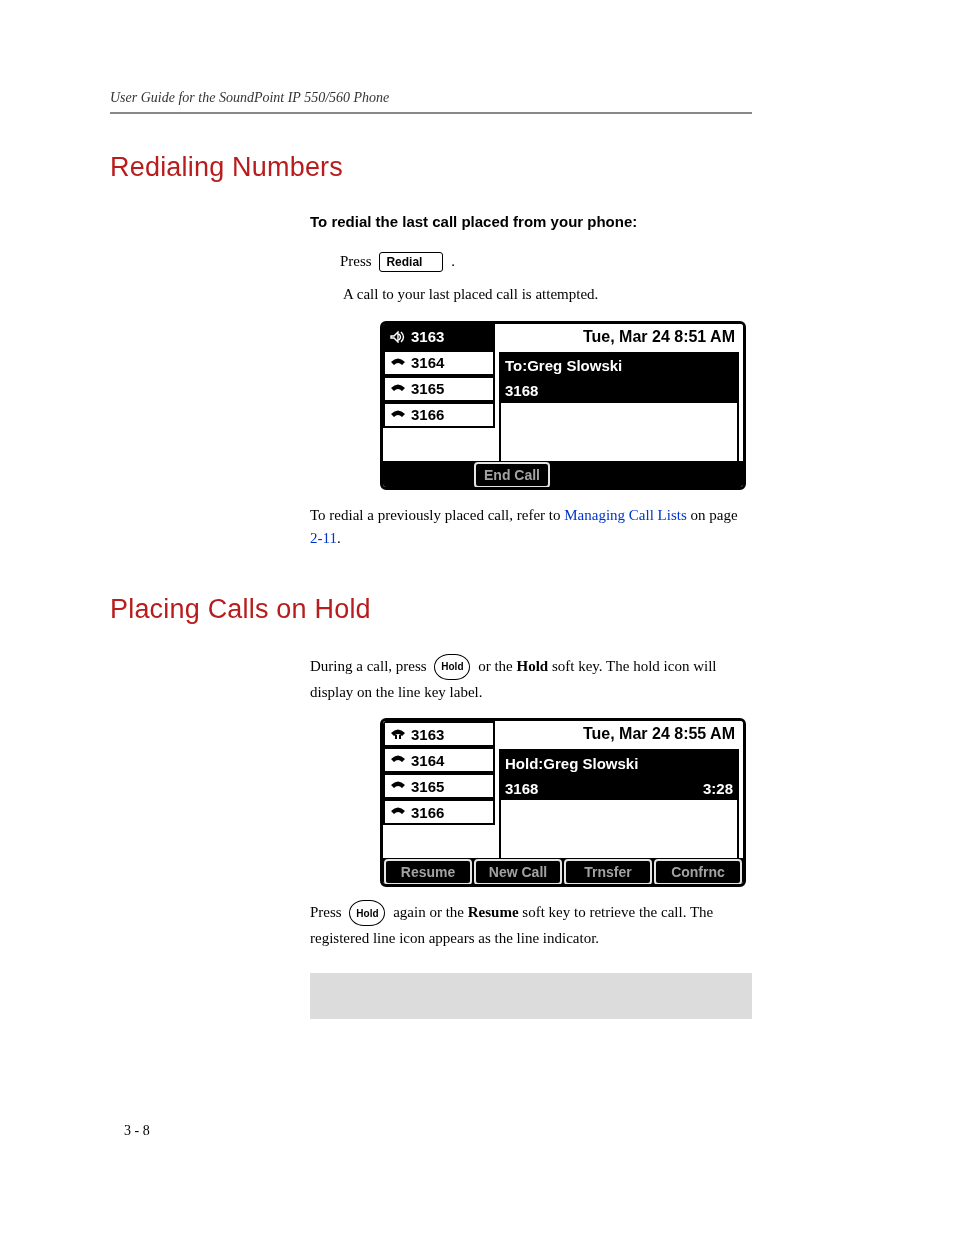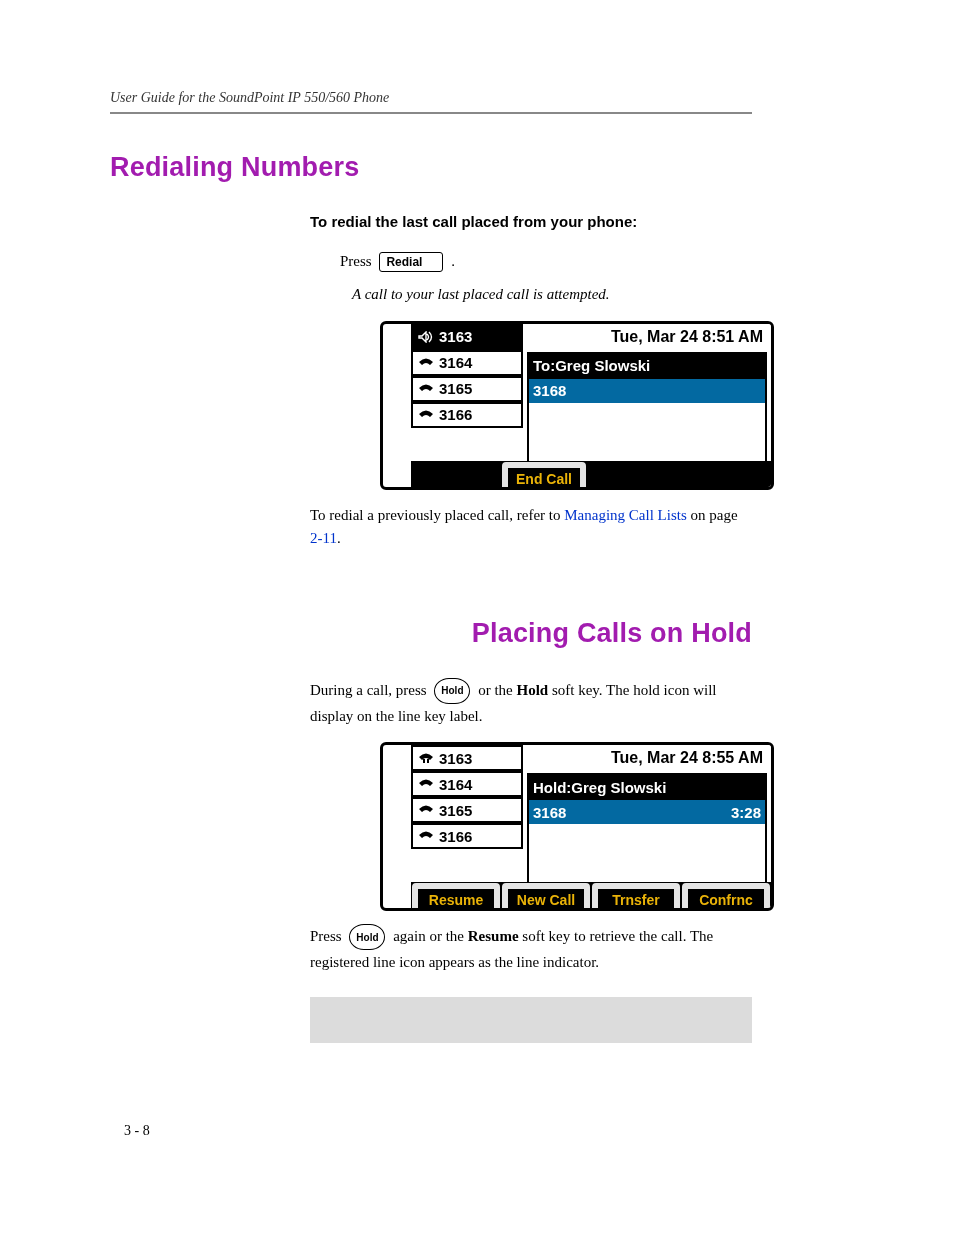--- a/index.html
+++ b/index.html
@@ -21,29 +21,28 @@
     font-family: 'Times New Roman', Georgia, serif;
     font-style: italic;
     font-size: 14px;
     color: #333;
     padding-bottom: 6px;
     border-bottom: 2px solid #888;
     margin-bottom: 38px;
   }
   h1.section {
     font-family: Arial, Helvetica, sans-serif;
-    font-weight: bold;
-    color: #a21caf;
+    font-weight: normal;
+    color: #b91c1c;
     font-size: 27px;
     margin: 0 0 30px 0;
     letter-spacing: 0.2px;
   }
   h1.section.second {
-    margin-top: 68px;
-    text-align: right;
+    margin-top: 44px;
   }
   .subhead {
     font-family: Arial, Helvetica, sans-serif;
     font-weight: bold;
     font-size: 15px;
     margin-left: 200px;
     margin-bottom: 20px;
   }
   .body-block {
     margin-left: 200px;
@@ -96,21 +95,20 @@
   .screen {
     width: 360px;
     border: 3px solid #000;
     border-radius: 6px;
     margin: 14px 16px 14px 270px;
     font-family: Arial, Helvetica, sans-serif;
     font-weight: bold;
     font-size: 15px;
     overflow: hidden;
     box-sizing: content-box;
-    padding-left: 28px;
   }
   .screen-row {
     display: flex;
   }
   .linekeys {
     display: flex;
     flex-direction: column;
     width: 112px;
   }
   .lk {
@@ -157,21 +155,21 @@
   }
   .call-line1 {
     background: #000;
     color: #fff;
     height: 24px;
     display: flex;
     align-items: center;
     padding: 0 4px;
   }
   .call-line2 {
-    background: #0369a1;
+    background: #000000;
     color: #fff;
     height: 24px;
     display: flex;
     align-items: center;
     justify-content: space-between;
     padding: 0 4px;
     border-top: 1px solid #000;
   }
   .call-body {
     flex: 1;
@@ -179,22 +177,22 @@
     min-height: 58px;
   }
   .softkey-row {
     display: flex;
     height: 26px;
     background: #000;
   }
   .softkey-row.one { justify-content: flex-start; padding-left: 90px; box-sizing: border-box; }
   .softkey {
     background: #000;
-    color: #eab308;
-    border: 6px solid #e5e5e5;
+    color: #a3a3a3;
+    border: 2px solid #e5e5e5;
     border-radius: 4px;
     height: 22px;
     margin: 1px 1px;
     padding: 0 8px;
     display: flex;
     align-items: center;
     font-size: 14px;
   }
   .softkey.four { flex: 1; justify-content: center; padding: 0 2px; font-size: 14px; }
   .grey-box {
@@ -221,21 +219,21 @@
   <h1 class="section">Redialing Numbers</h1>
 
   <div class="subhead">To redial the last call placed from your phone:</div>
 
   <div class="body-block">
     <div class="body-line" style="margin-left:30px;">
       <span>Press </span>
       <span class="redial-btn">Redial</span>
       <span> .</span>
     </div>
-    <div style="margin-left:42px; margin-top:10px;font-style:italic;">A call to your last placed call is attempted.</div>
+    <div style="margin-left:33px; margin-top:10px;">A call to your last placed call is attempted.</div>
   </div>
 
   <div class="screen">
     <div class="screen-row">
       <div class="linekeys">
         <div class="lk active">
           <span class="lk-icon">
             <svg width="16" height="12" viewBox="0 0 16 12">
                 <path d="M1 5 L4 5 L8 1 L8 11 L4 7 L1 7 Z M9 3 Q12 6 9 9 M11 1 Q16 6 11 11" fill="none" stroke="#fff" stroke-width="1.4"></path>
               </svg>

